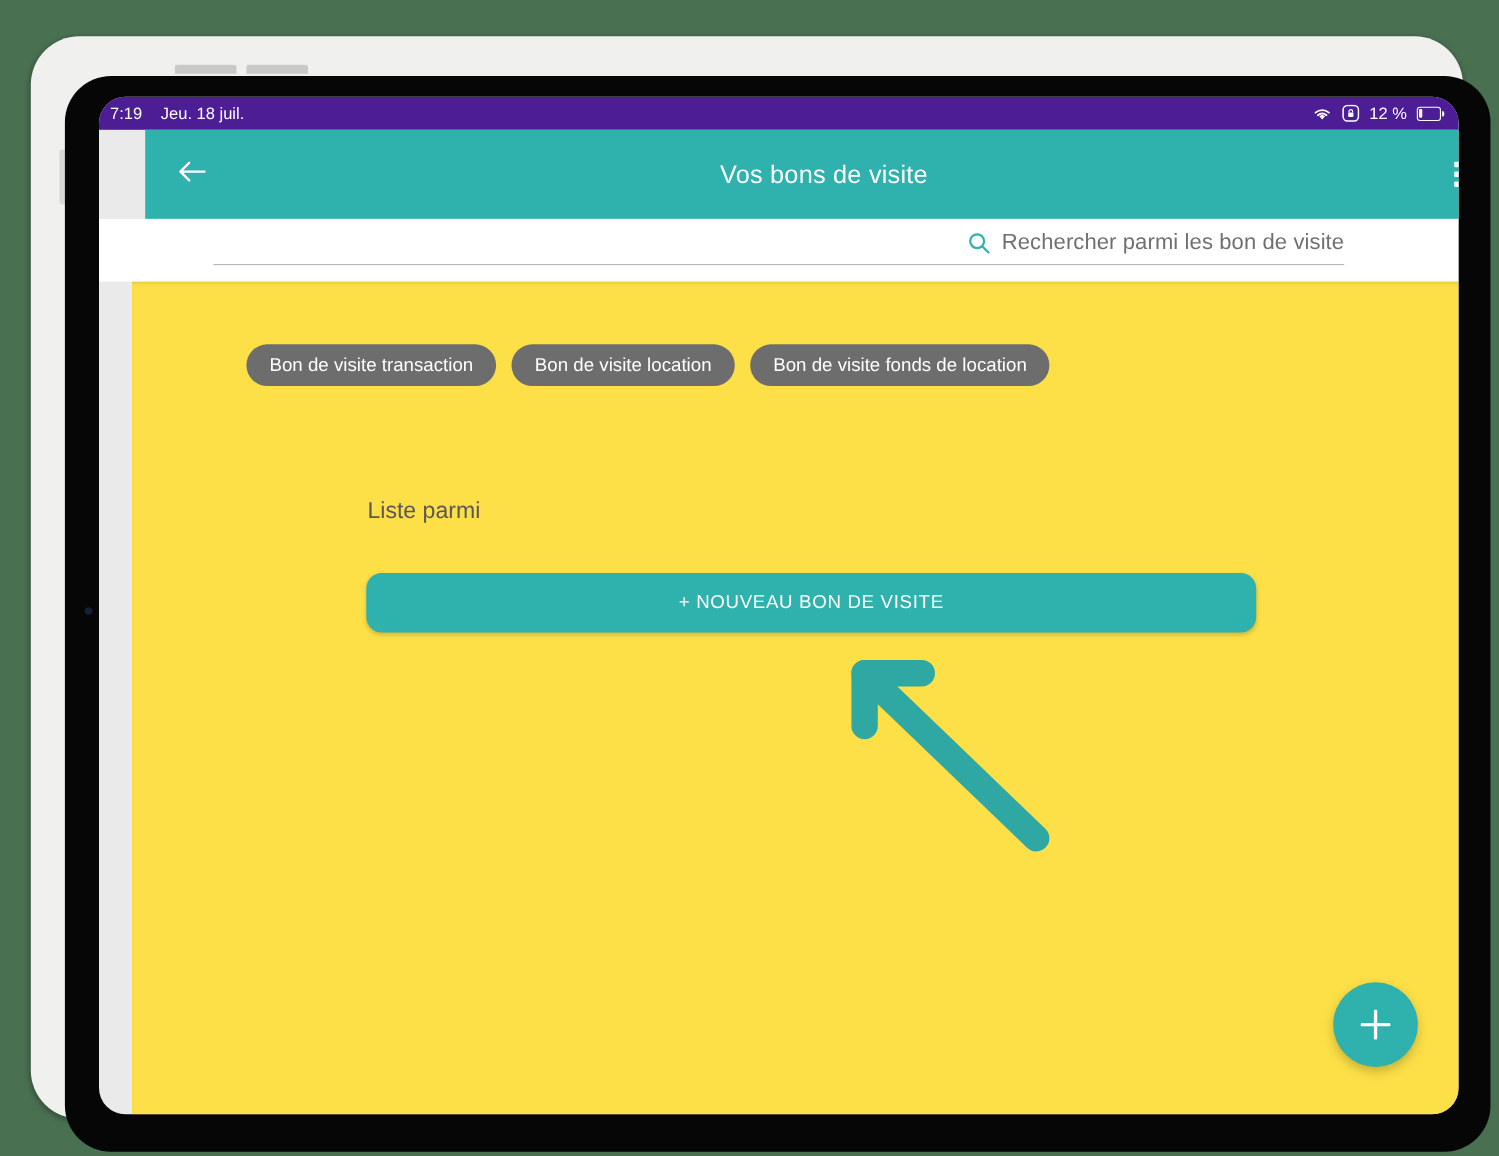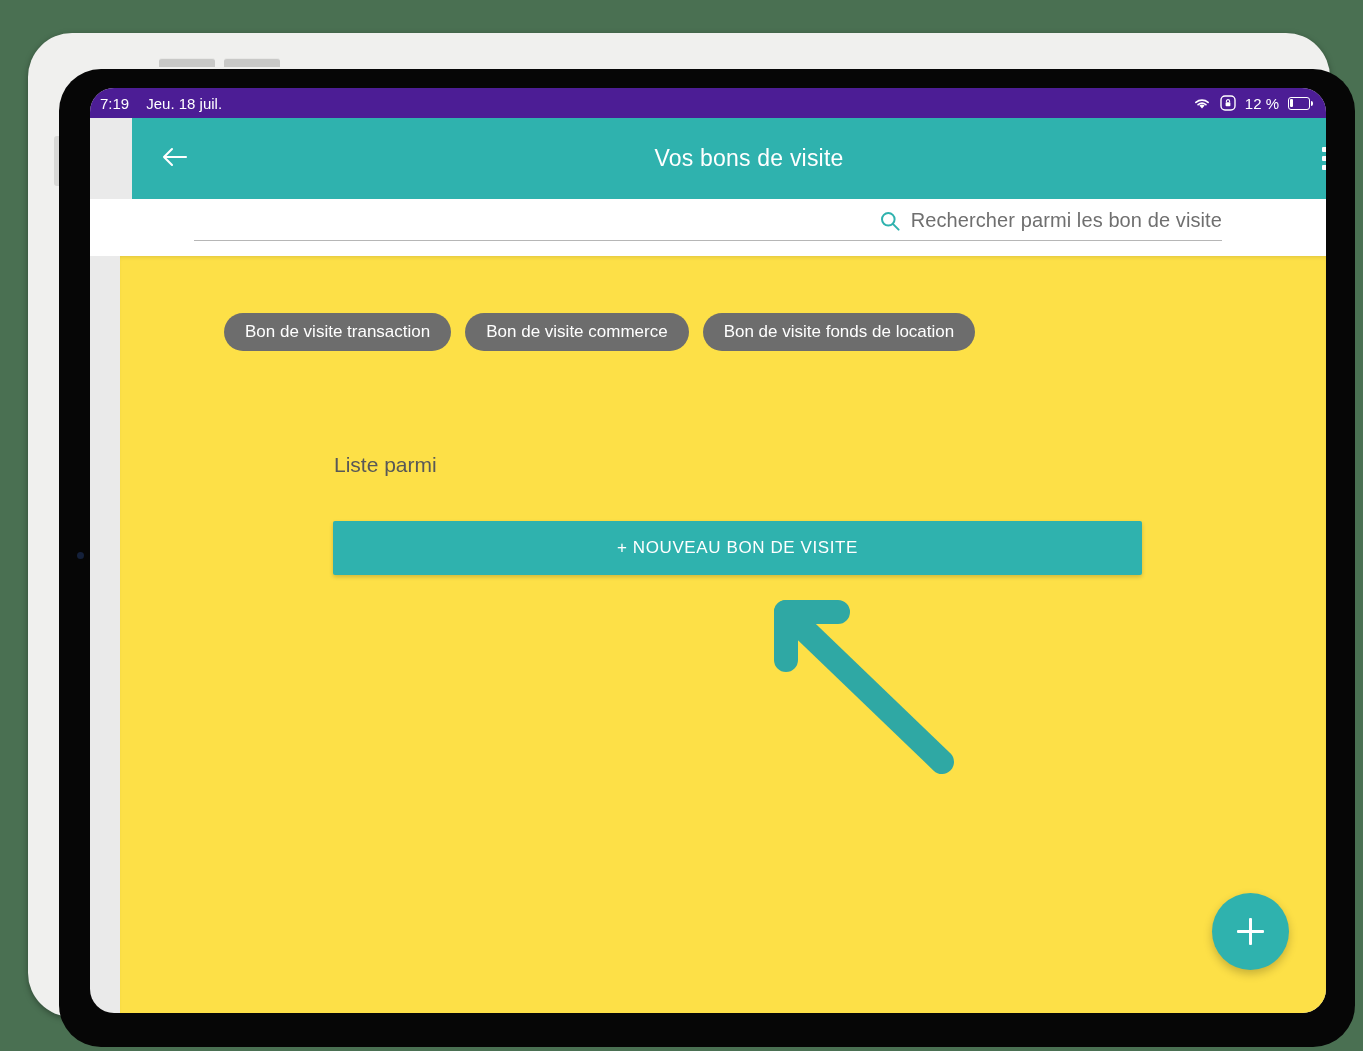--- a/index.html
+++ b/index.html
@@ -223,21 +223,21 @@
 
   .new-btn {
     position: absolute;
     left: 213px;
     top: 265px;
     width: 809px;
     height: 54px;
     background: #2fb2ae;
     color: #ffffff;
     border: none;
-    border-radius: 2px;
+    border-radius: 14px;
     font-family: "Liberation Sans", sans-serif;
     font-size: 17px;
     letter-spacing: .6px;
     cursor: pointer;
     box-shadow: 0 2px 4px rgba(0,0,0,.18);
   }
 
   
   .pointer-arrow {
     position: absolute;
@@ -336,21 +336,21 @@
           </svg>
         </span>
         <span class="search-placeholder">Rechercher parmi les bon de visite</span>
       </div>
     </div>
 
     <div class="content">
 
       <div class="chips">
         <div class="chip">Bon de visite transaction</div>
-        <div class="chip">Bon de visite commerce</div>
+        <div class="chip">Bon de visite location</div>
         <div class="chip">Bon de visite fonds de location</div>
       </div>
 
       <div class="empty-label">Liste parmi</div>
 
       <button class="new-btn">+ NOUVEAU BON DE VISITE</button>
 
       <div class="pointer-arrow">
         <svg width="210" height="200" viewBox="0 0 210 200">
           <g stroke="#2fa8a4" stroke-width="24" fill="none" stroke-linecap="round" stroke-linejoin="round">

